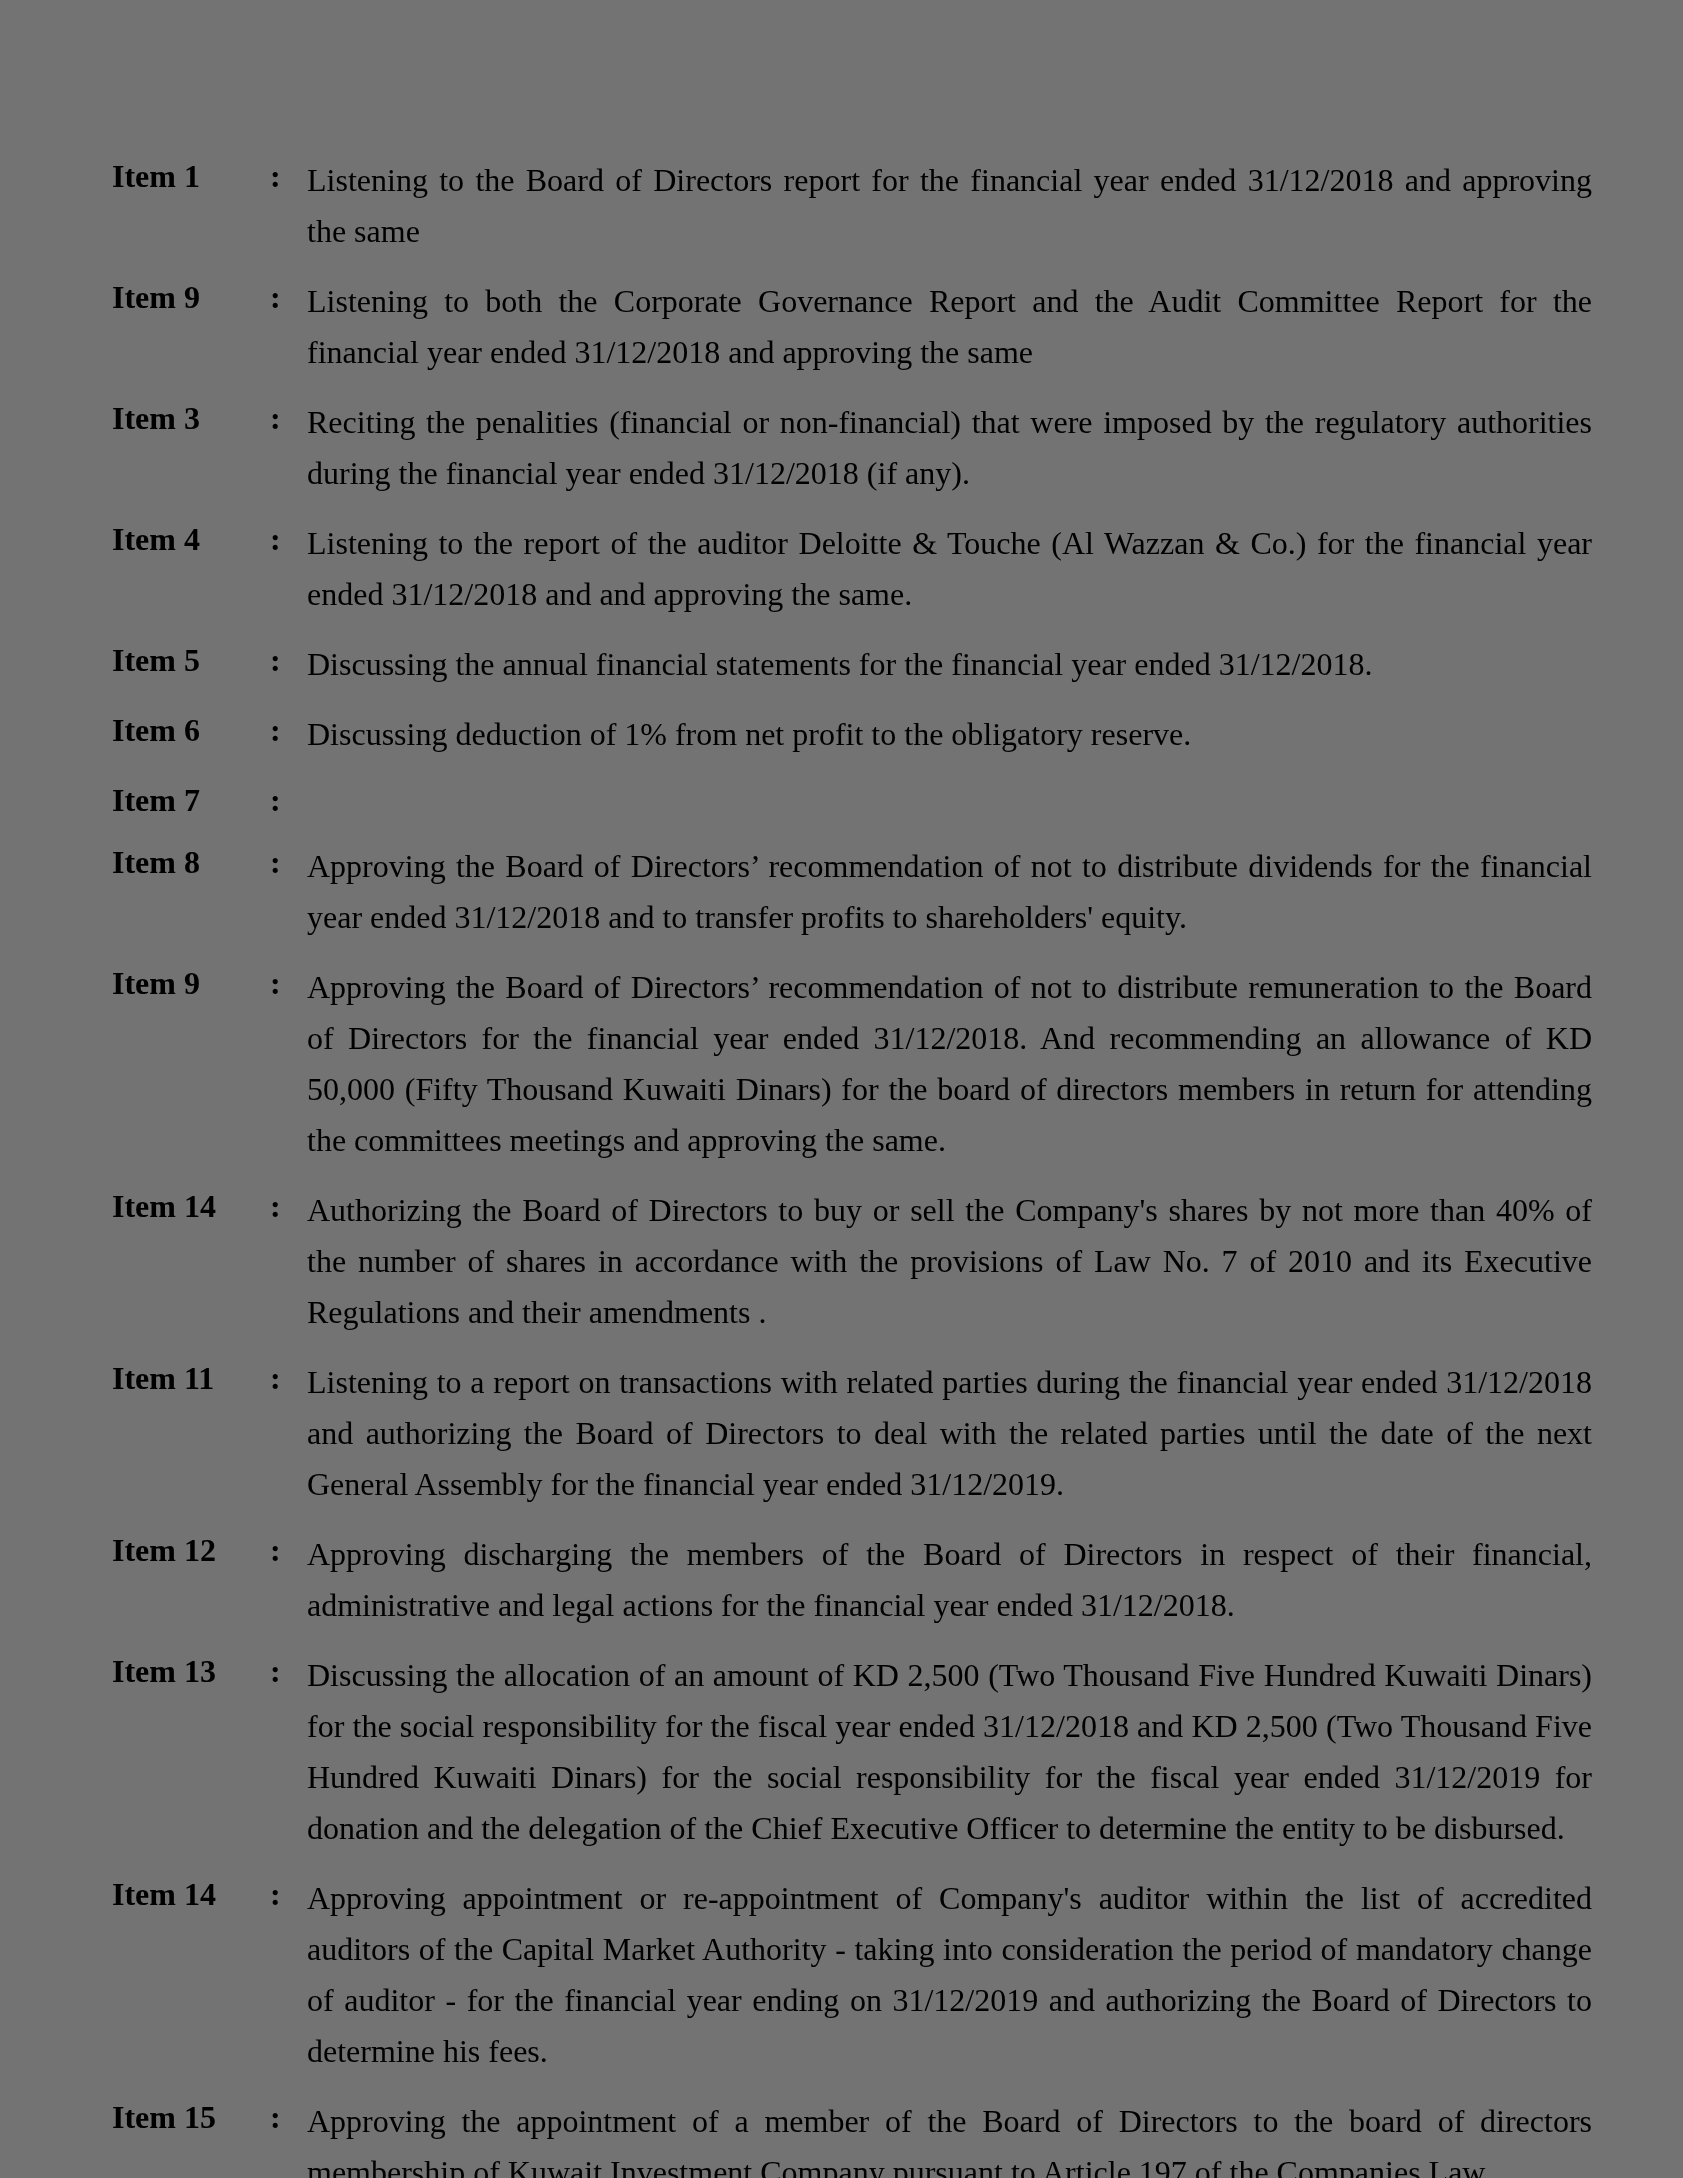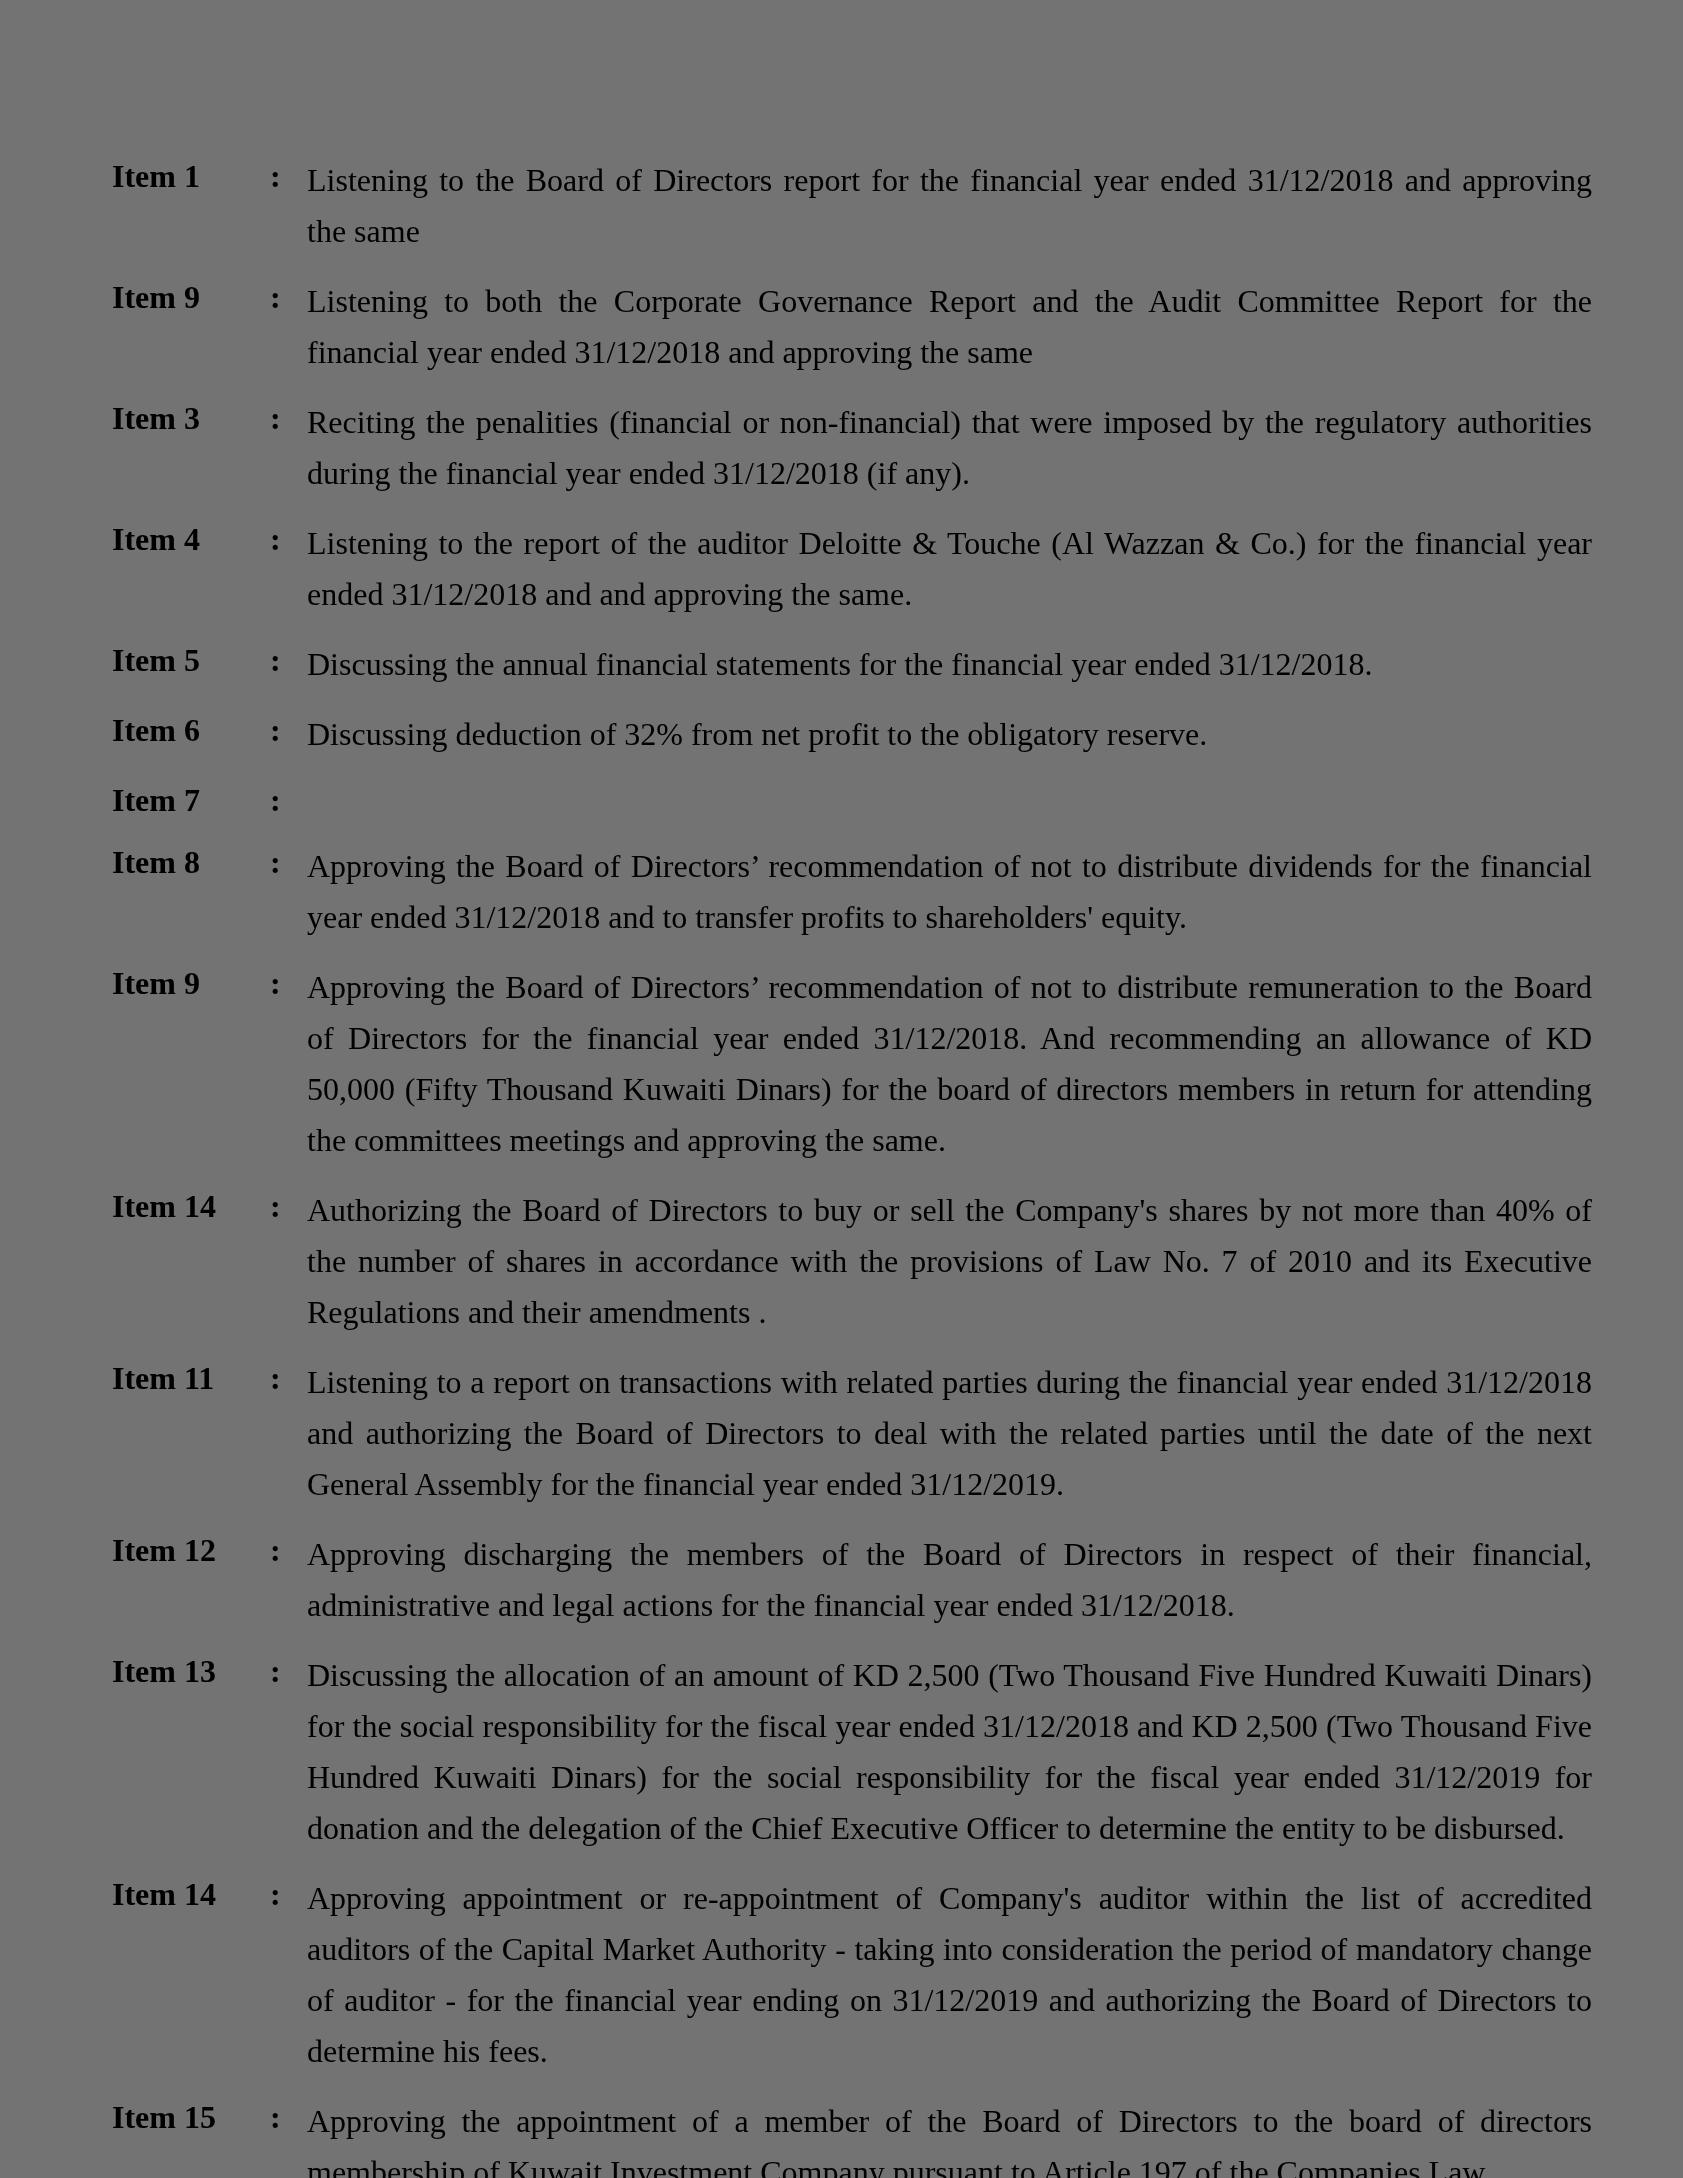--- a/index.html
+++ b/index.html
@@ -77,21 +77,21 @@
 
   <div class="item-row">
     <div class="item-label">Item 5</div>
     <div class="item-colon">:</div>
     <div class="item-text">Discussing the annual financial statements for the financial year ended 31/12/2018.</div>
   </div>
 
   <div class="item-row">
     <div class="item-label">Item 6</div>
     <div class="item-colon">:</div>
-    <div class="item-text">Discussing deduction of 32% from net profit to the obligatory reserve.</div>
+    <div class="item-text">Discussing deduction of 1% from net profit to the obligatory reserve.</div>
   </div>
 
   <div class="item-row">
     <div class="item-label">Item 7</div>
     <div class="item-colon">:</div>
   </div>
 
   <div class="item-row">
     <div class="item-label">Item 8</div>
     <div class="item-colon">:</div>

